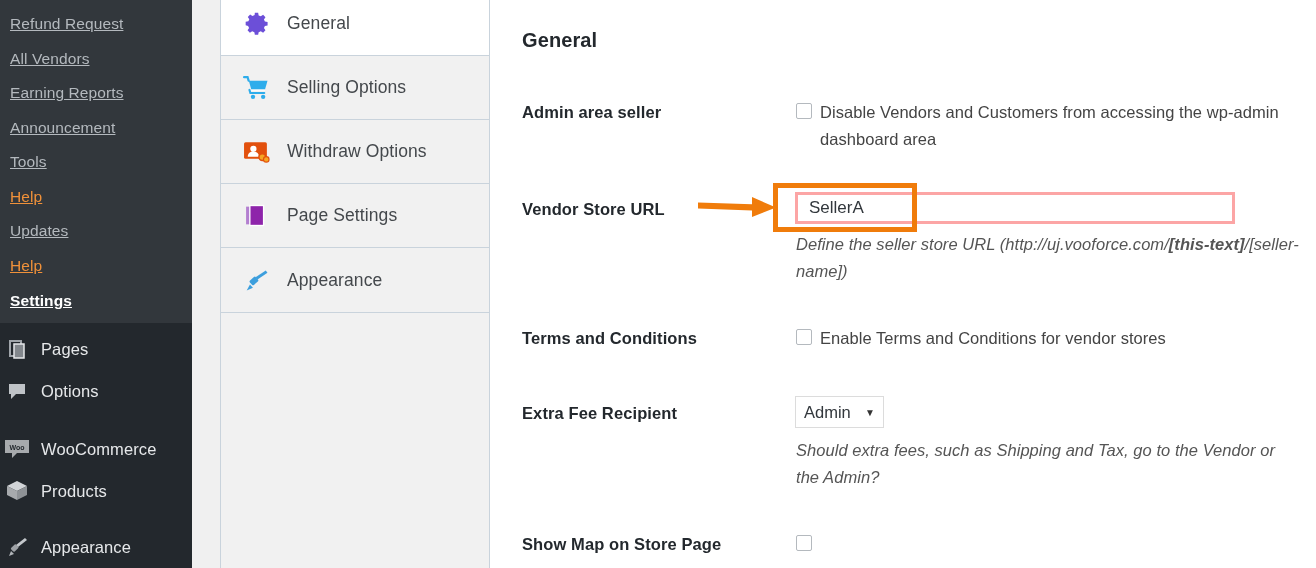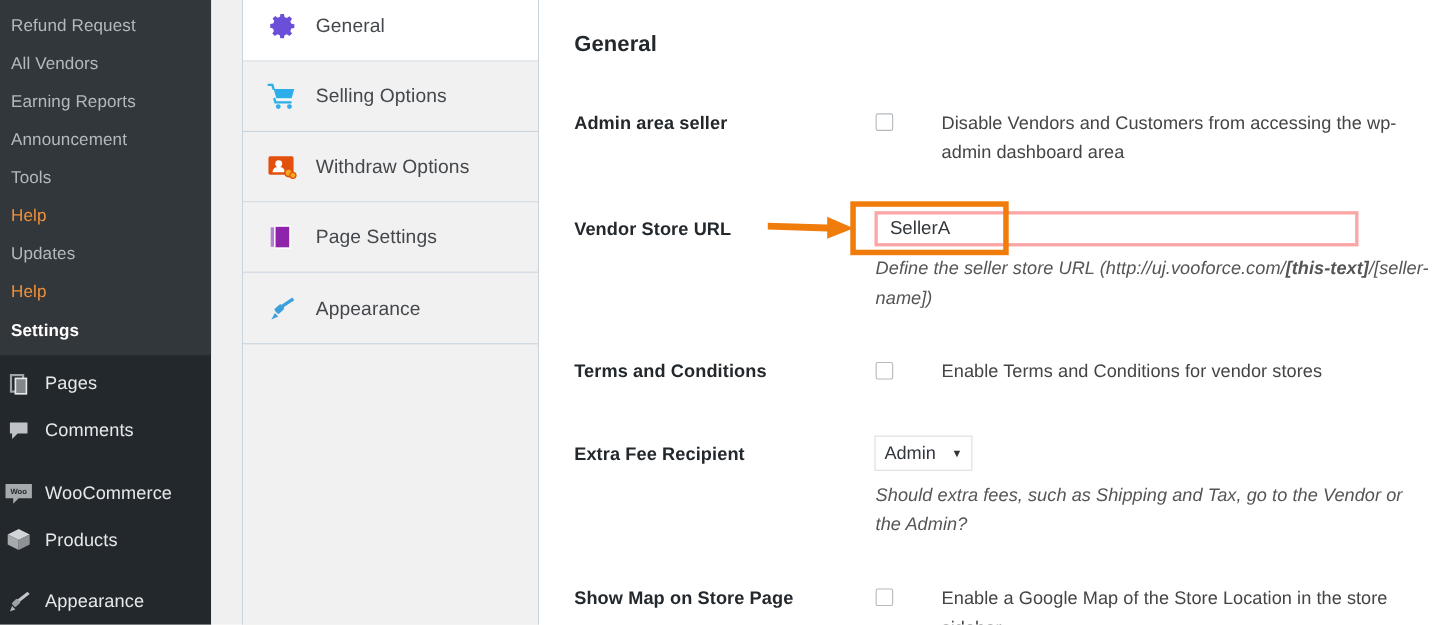--- a/index.html
+++ b/index.html
@@ -42,20 +42,21 @@
     left: 0;
     width: 192px;
     height: 34px;
     line-height: 34px;
     padding-left: 10px;
     box-sizing: border-box;
     font-size: 15.5px;
     color: #b4b9be;
     white-space: nowrap;
     letter-spacing: .1px;
+    text-decoration: underline;
   }
   .wp-submenu-item.help   { color: #f0913a; }
   .wp-submenu-item.active { color: #ffffff; font-weight: bold; }
 
   .wp-menu-item {
     position: absolute;
     left: 0;
     width: 192px;
     height: 42px;
     box-sizing: border-box;
@@ -160,21 +161,20 @@
     white-space: nowrap;
     letter-spacing: .1px;
   }
   .field-body {
     position: absolute;
     left: 305px;
   }
   .cb-row {
     display: flex;
     align-items: flex-start;
-    gap: 36px;
   }
   .checkbox {
     width: 16px;
     height: 16px;
     min-width: 16px;
     border: 1px solid #b4b9be;
     background: #ffffff;
     border-radius: 2px;
     margin-top: 4px;
     margin-right: 8px;
@@ -280,21 +280,21 @@
       </span>
       <span class="mi-label">Pages</span>
     </div>
 
     <div class="wp-menu-item" style="top:370px;">
       <span class="mi-icon">
         <svg width="22" height="22" viewBox="0 0 22 22">
           <path d="M3 4 h16 v10 h-9 l-5 5 v-5 h-2 z" fill="#bfc3c7"></path>
         </svg>
       </span>
-      <span class="mi-label">Comments</span>
+      <span class="mi-label">Options</span>
     </div>
 
     <div class="wp-menu-item" style="top:428px;">
       <span class="mi-icon">
         <svg width="26" height="22" viewBox="0 0 26 22">
           <path d="M1 2 h24 v13 h-12 l-5 5 v-5 h-7 z" fill="#a7aaad" rx="2"></path>
           <text x="13" y="11.5" font-family="Liberation Sans, sans-serif" font-size="7" font-weight="bold" fill="#23282d" text-anchor="middle">Woo</text>
         </svg>
       </span>
       <span class="mi-label">WooCommerce</span>
@@ -416,21 +416,20 @@
 
     <div class="field-label" style="top:404px;">Extra Fee Recipient</div>
     <div class="field-body" style="top:437px; width:500px;">
       <div class="desc">Should extra fees, such as Shipping and Tax, go to the Vendor or the Admin?</div>
     </div>
 
     <div class="field-label" style="top:535px;">Show Map on Store Page</div>
     <div class="field-body" style="top:531px; width:520px;">
       <label class="cb-row">
         <span class="checkbox"></span>
-        <span class="cb-text">Enable a Google Map of the Store Location in the store sidebar</span>
       </label>
     </div>
   </div>
 
   <input class="text-input" type="text" value="SellerA" style="">
 
   <div class="select-box">
     <span class="sel-val">Admin</span>
     <span class="sel-caret">▼</span>
   </div>

